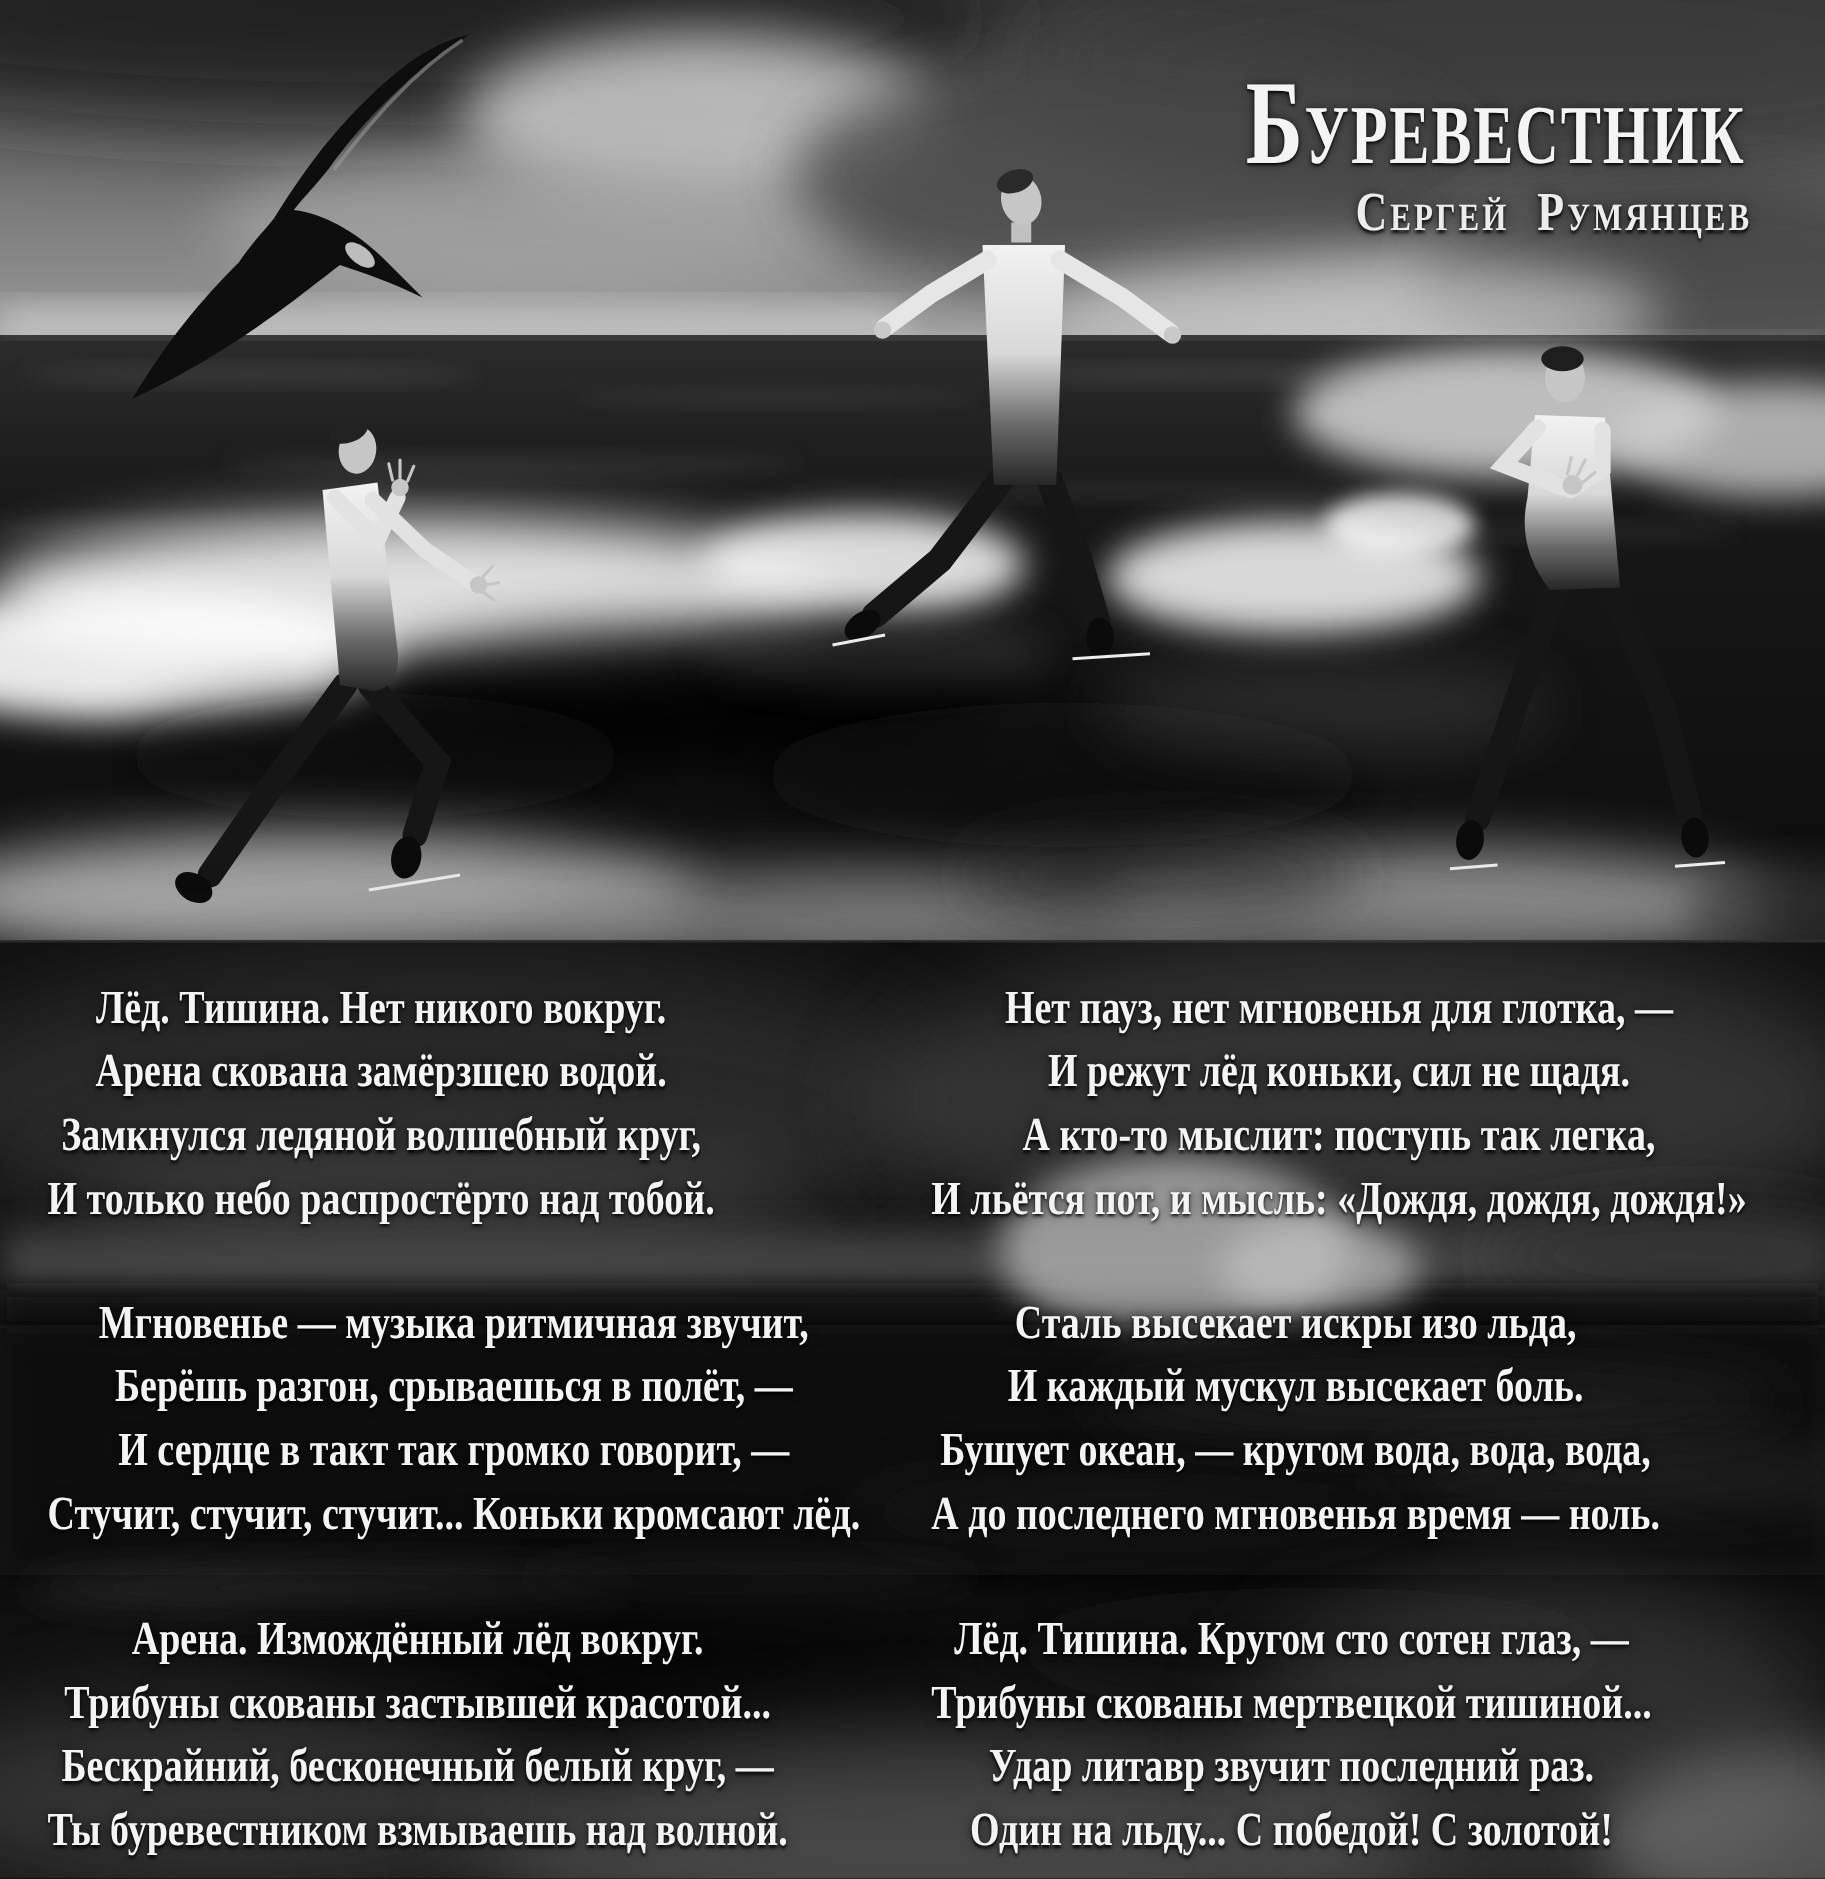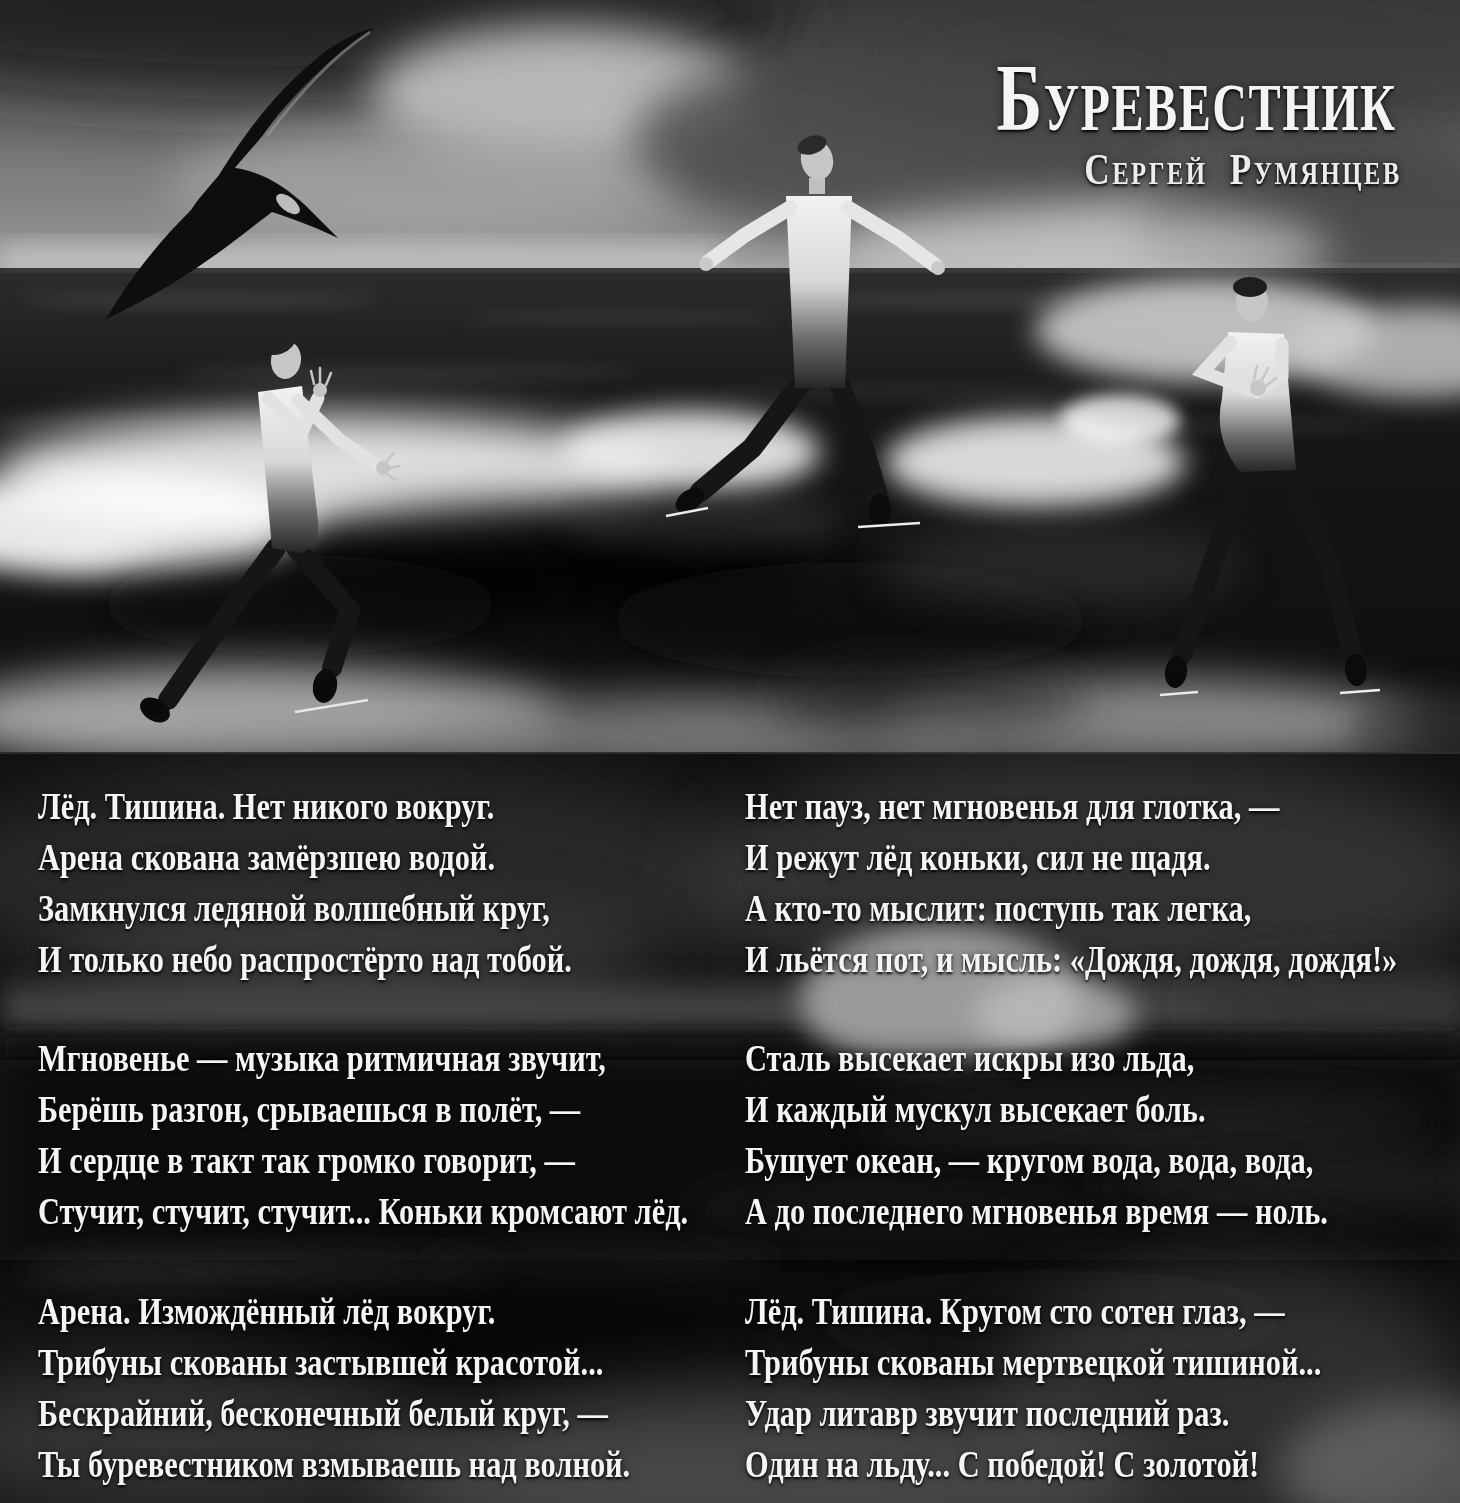--- a/index.html
+++ b/index.html
@@ -1,17 +1,17 @@
 <!DOCTYPE html>
 <html><head>
 <meta charset="utf-8">
 <style>
   html,body{margin:0;padding:0;background:#000;}
   #poster{position:relative;width:1460px;height:1503px;overflow:hidden;background:#0c0c0c;
-          font-family:"Liberation Serif","DejaVu Serif",serif;}
+          font-family:"Liberation Serif","DejaVu Serif",serif;text-align:center;}
   #scene{position:absolute;left:0;top:0;width:1460px;height:1503px;display:block;}
   .txt{position:absolute;color:#f4f4f4;font-weight:bold;
        text-shadow:0 2px 3px rgba(0,0,0,.9),0 0 10px rgba(0,0,0,.55);}
   #title{right:63px;top:50px;font-size:96px;line-height:1;font-variant:small-caps;
          transform:scaleX(.72);transform-origin:top right;white-space:nowrap;letter-spacing:2px;}
   #author{right:58px;top:148px;font-size:44px;line-height:1;font-variant:small-caps;
           transform:scaleX(.8);transform-origin:top right;white-space:nowrap;
           letter-spacing:3px;word-spacing:14px;color:#ececec;}
   .stanza{position:absolute;font-size:38px;line-height:51px;transform:scaleX(.8);
           transform-origin:top left;white-space:nowrap;}

